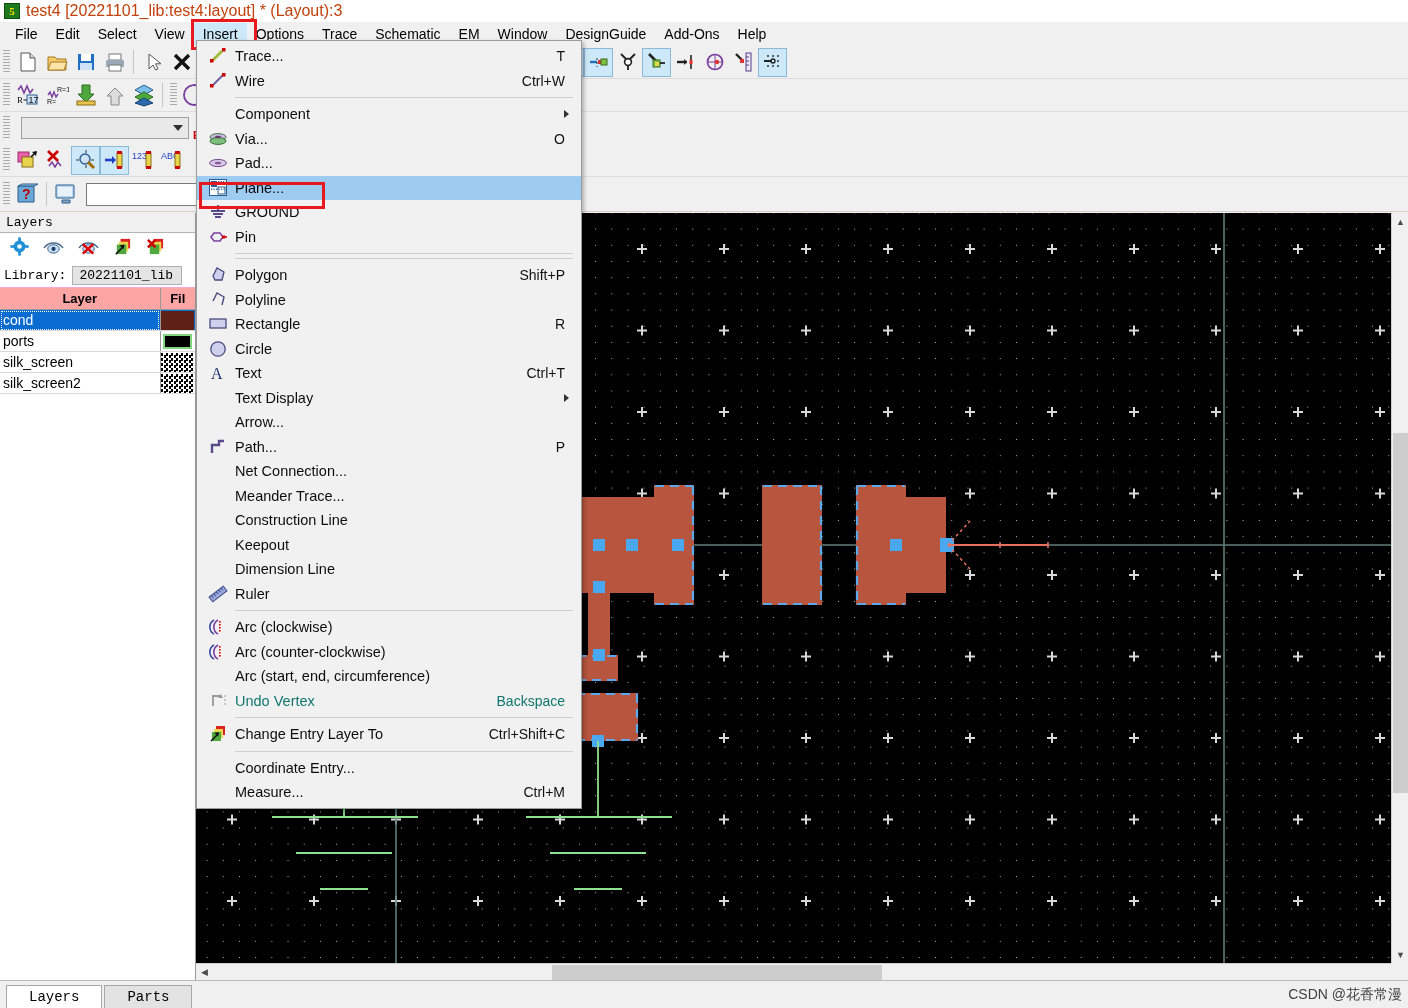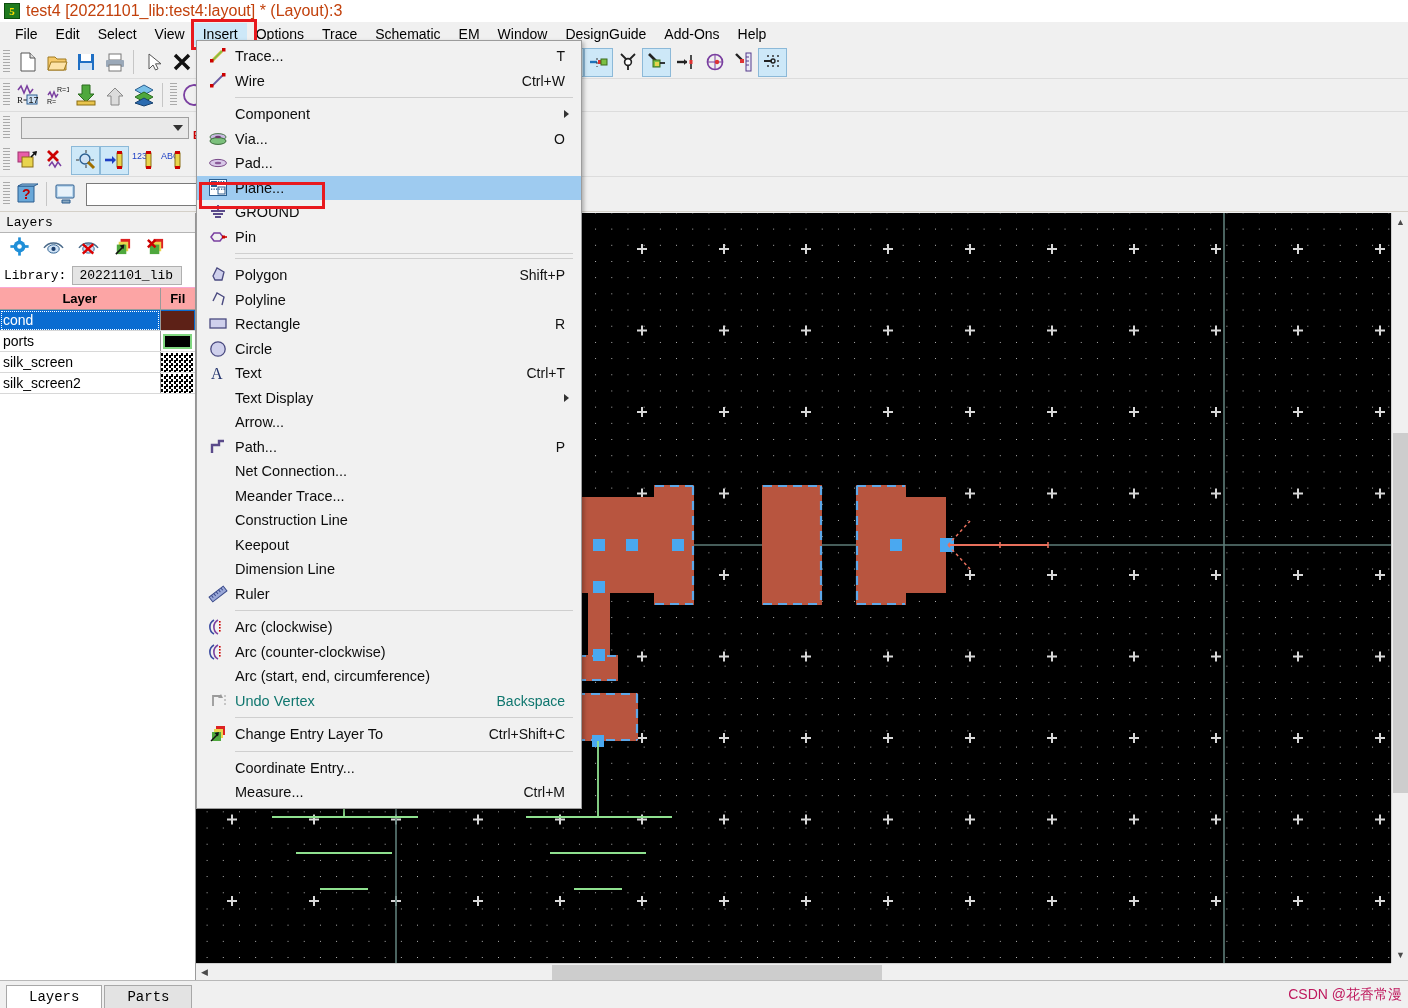--- a/index.html
+++ b/index.html
@@ -145,21 +145,21 @@
     background:#f0f0f0; border-top:1px solid #b8b8b8;
   }
   #tabs{ display:flex; align-items:flex-end; height:28px; padding-left:6px; }
   .tab{
     font-family:"Liberation Mono", monospace; font-size:14px;
     padding:3px 22px 4px 22px; border:1px solid #a8a8a8; border-bottom:none;
     background:#e3e3e3; margin-right:2px;
   }
   .tab.sel{ background:#fff; }
   #watermark{
-    position:absolute; right:6px; bottom:4px; color:#be185d; font-size:14px;
+    position:absolute; right:6px; bottom:4px; color:#404040; font-size:14px;
     white-space:nowrap; pointer-events:none;
   }
 
   
   #insert-menu{
     position:absolute; left:196px; top:40px; width:386px;
     background:#f1f1f1; border:1px solid #9c9c9c;
     box-shadow:2px 2px 4px rgba(0,0,0,.28); z-index:50;
     padding:3px 0;
   }

